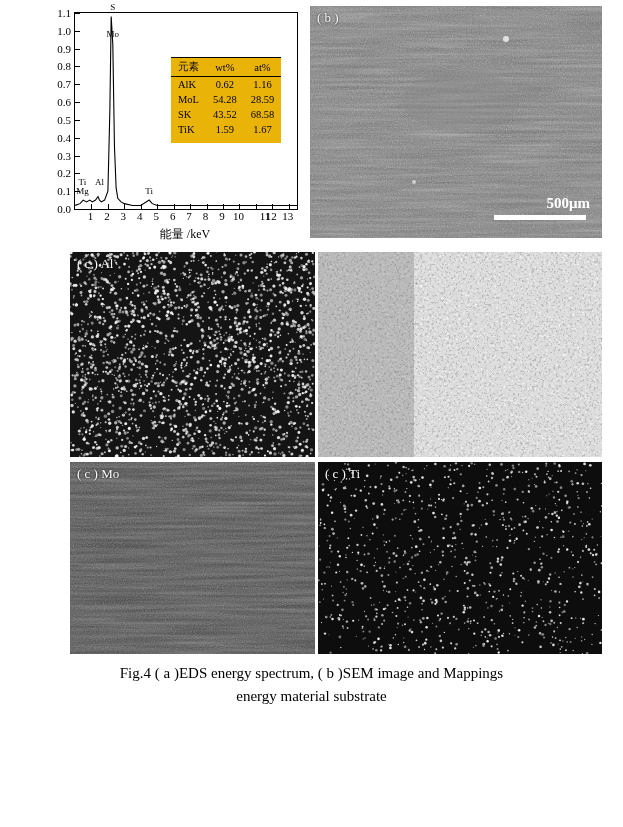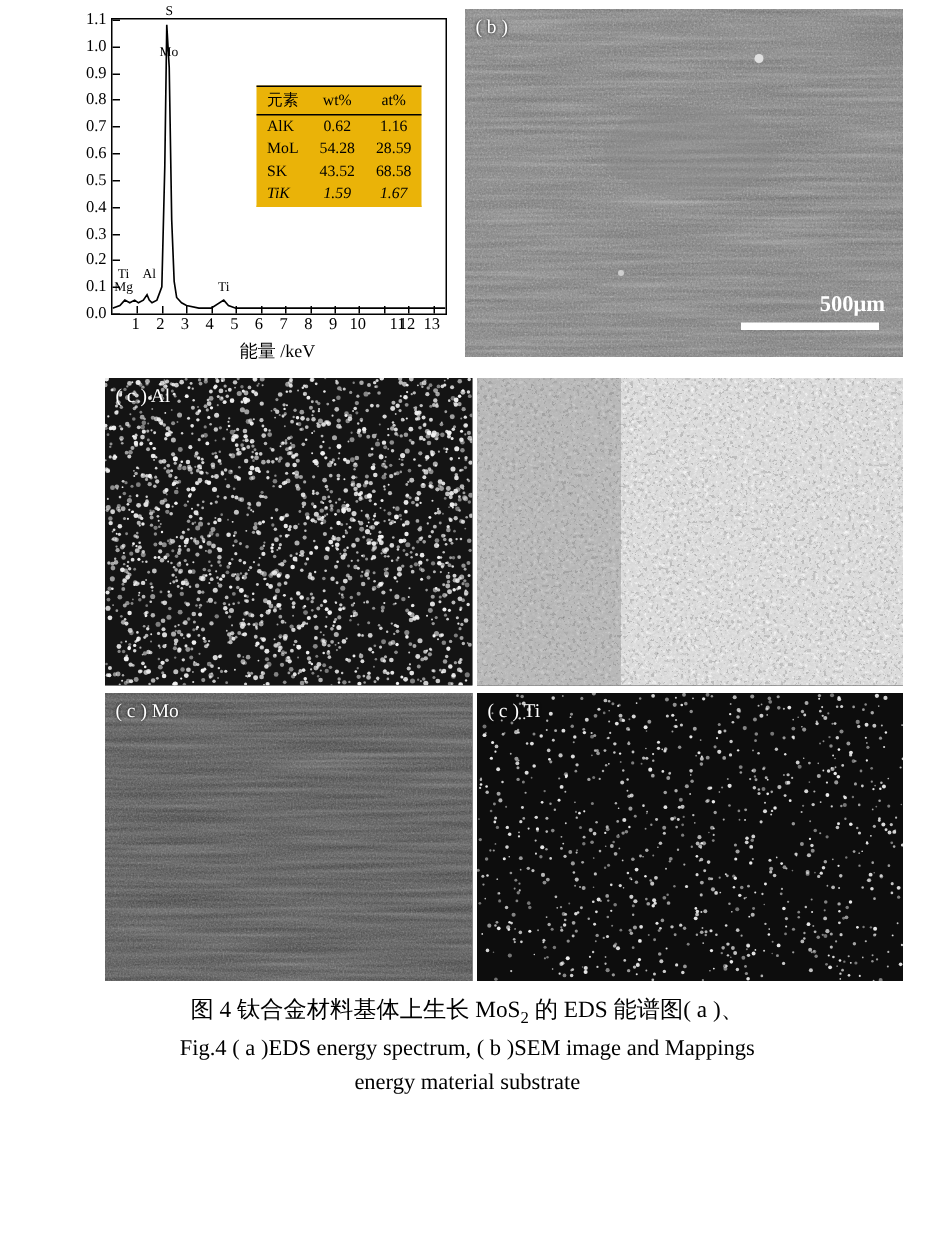--- a/index.html
+++ b/index.html
@@ -25,21 +25,21 @@
   .xaxis-title{position:absolute;left:52px;top:222px;width:222px;text-align:center;font-size:12px;}
 
   
   .spec{position:absolute;left:0;bottom:0;width:100%;height:100%;}
   .peaklabel{position:absolute;font-size:9px;transform:translateX(-50%);white-space:nowrap;}
 
   
   .eds-table{position:absolute;left:96px;top:44px;border-collapse:collapse;font-size:10.5px;background:#eab308;}
   .eds-table th,.eds-table td{padding:2px 7px;text-align:center;font-weight:normal;}
   .eds-table thead th{border-top:1px solid #000;border-bottom:1px solid #000;}
-  .eds-table tbody tr:last-child td{border-bottom:1px solid #eab308;font-style:italic;}
+  .eds-table tbody tr:last-child td{border-bottom:6px solid #eab308;}
   .eds-table td.elem{text-align:left;}
 
   
   .img-panel{position:absolute;overflow:hidden;background:#111;}
   .img-label{position:absolute;left:7px;top:4px;color:#fff;font-size:13px;z-index:5;text-shadow:0 0 2px #000;}
   .scalebar{position:absolute;right:16px;bottom:18px;width:92px;height:5px;background:#fff;z-index:5;}
   .scaletext{position:absolute;right:12px;bottom:26px;color:#fff;font-size:15px;font-weight:bold;z-index:5;}
 
   .p-b{left:310px;top:6px;width:292px;height:232px;}
   .p-al{left:70px;top:252px;width:245px;height:205px;}
@@ -3303,18 +3303,15 @@
           <circle cx="99.6" cy="92.5" r="1.21" opacity="0.53"></circle>
           <circle cx="124.9" cy="185.6" r="1.12" opacity="0.87"></circle>
           <circle cx="146.7" cy="147.6" r="1.23" opacity="0.78"></circle>
         </g>
     </svg>
     <div class="img-label">( c ) Ti</div>
   </div>
 </div>
 
 <div class="caption">
-  <div class="cap-line cn">
-    <span>图 4   钛合金材料基体上生长 MoS</span><sub>2</sub><span> 的 EDS 能谱图( a )、</span>
-  </div>
   <div class="cap-en">Fig.4  ( a )EDS energy spectrum, ( b )SEM image and Mappings</div>
   <div class="cap-en">energy material substrate</div>
 </div>
 
 </body></html>

